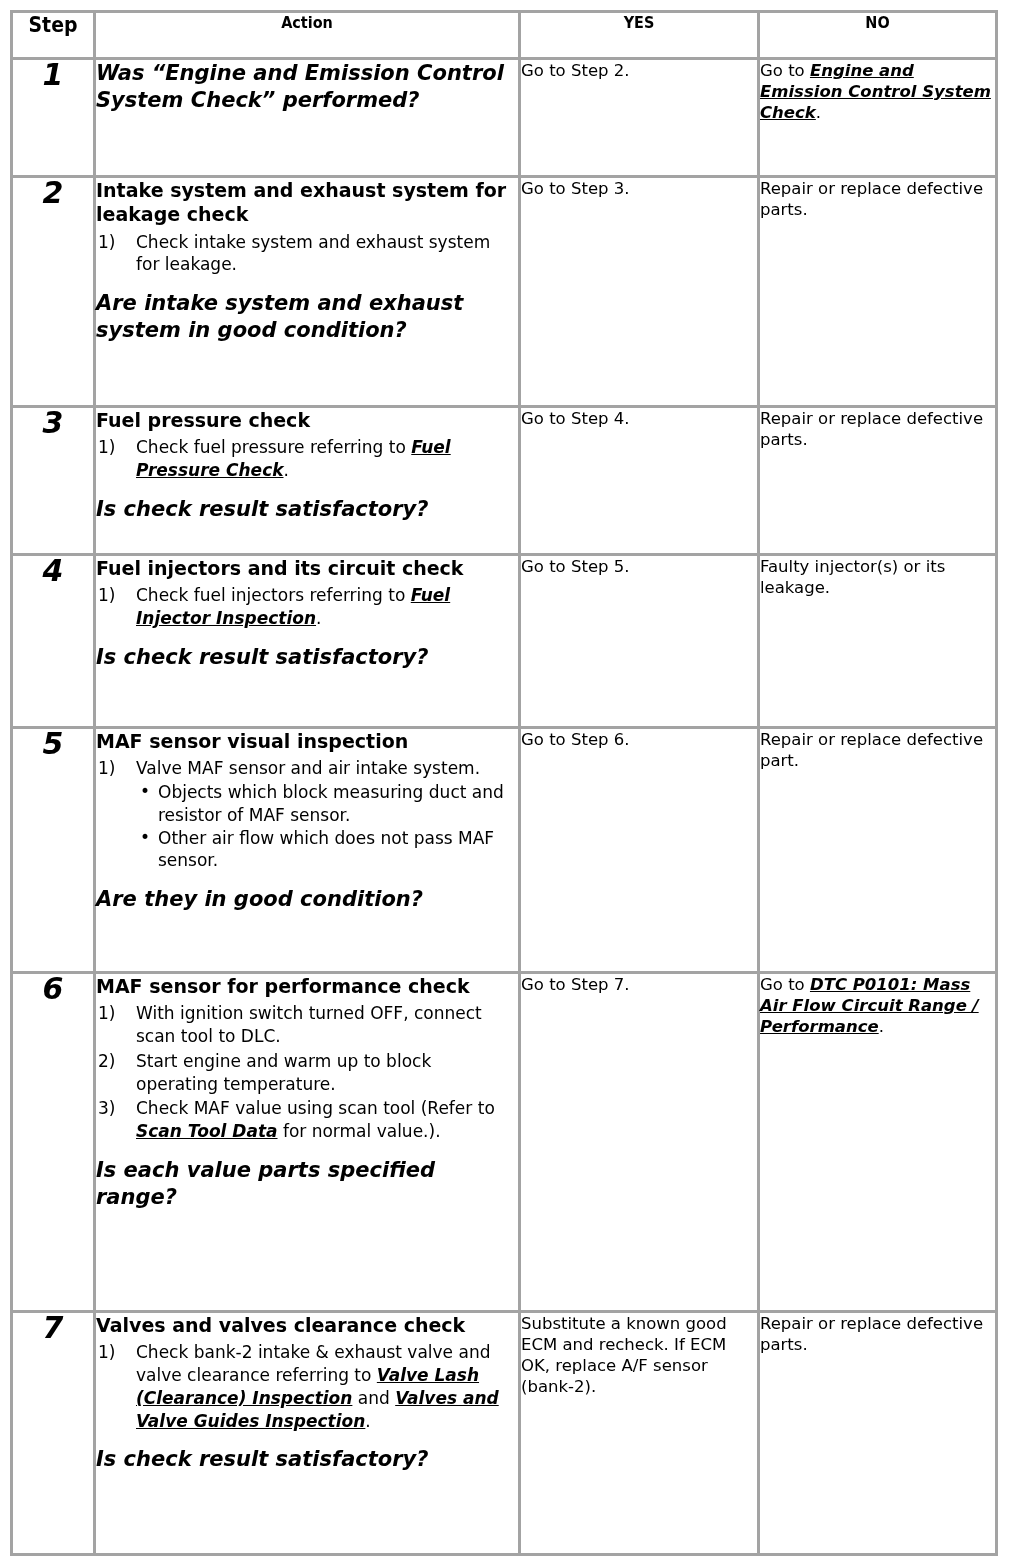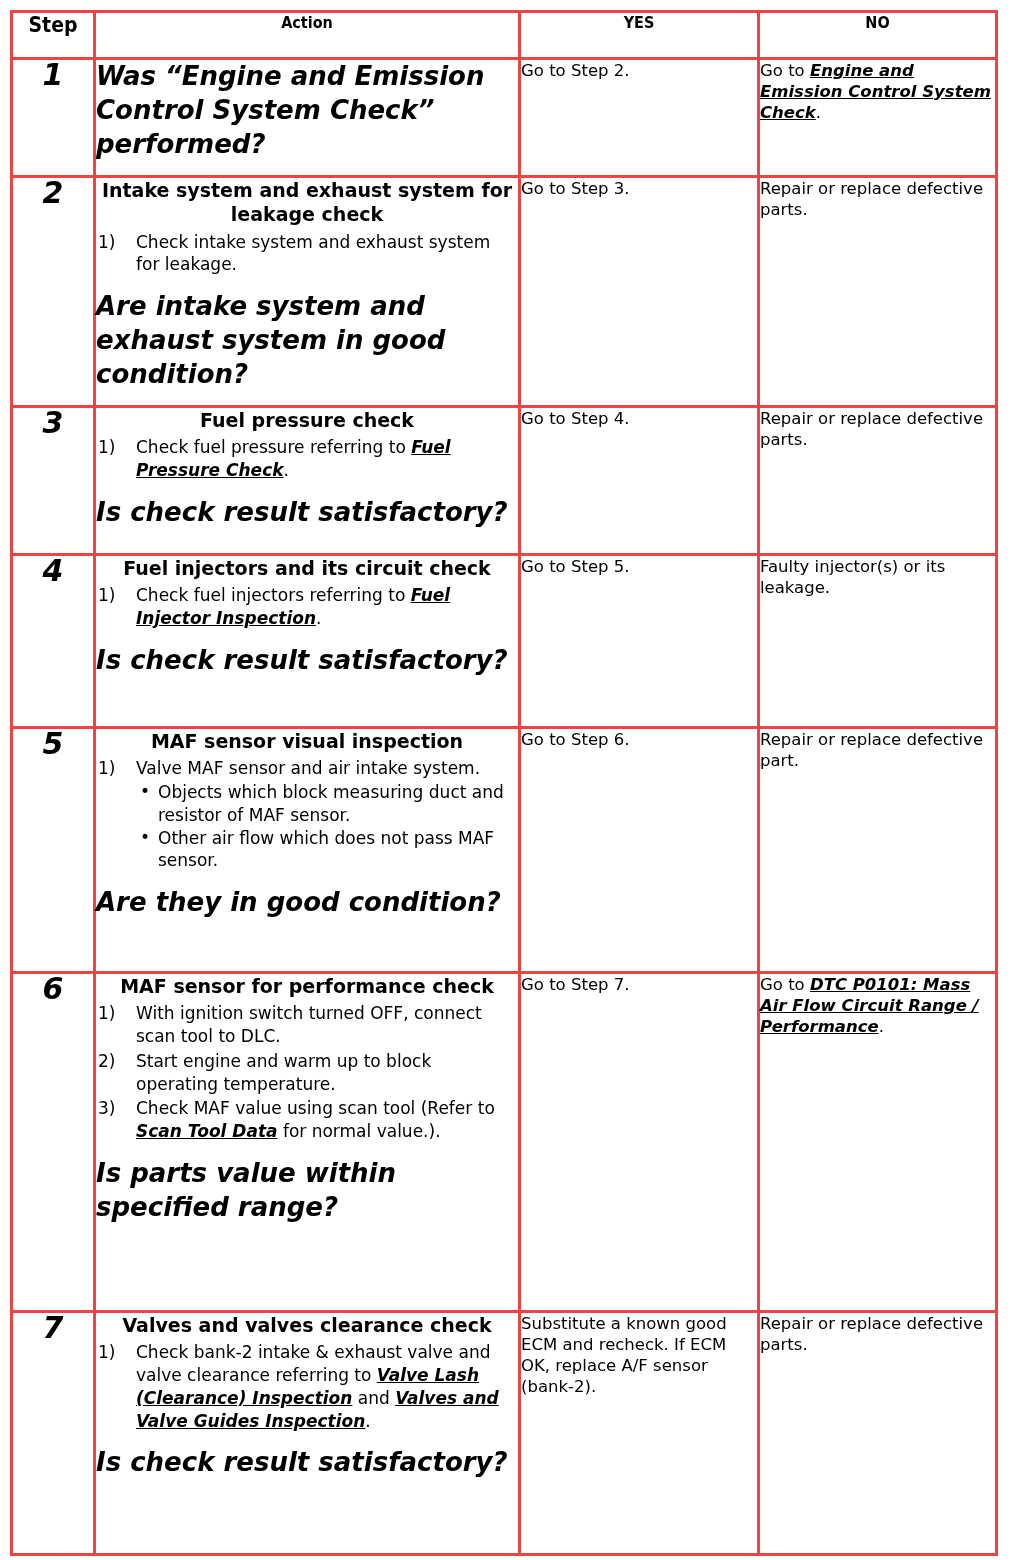--- a/index.html
+++ b/index.html
@@ -13,21 +13,21 @@
 
   table.flow{
     position:absolute;
     left:10px; top:10px;
     width:985px;
     border-collapse:collapse;
     table-layout:fixed;
     background:#fff;
   }
   table.flow td, table.flow th{
-    border:3px solid #ef4444;
+    border:3px solid #a3a3a3;
     vertical-align:top;
     padding:0;
     background:#fff;
   }
 
   
   col.c-step{width:83px;}
   col.c-action{width:425px;}
   col.c-yes{width:239px;}
   col.c-no{width:238px;}
@@ -64,26 +64,25 @@
     font-size:16.5px;
     line-height:1.28;
     margin-top:7px;
   }
 
   .a-title{
     font-weight:bold;
     font-size:19px;
     line-height:1.28;
     margin:0 0 2px 0;
-    text-align:center;
   }
   .a-question{
     font-weight:bold;
     font-style:italic;
-    font-size:26px;
+    font-size:21px;
     line-height:1.30;
     margin:14px 0 0 0;
   }
   .a-steps{
     list-style:none;
     margin:4px 0 0 0;
     padding:0;
   }
   .a-steps > li{
     position:relative;
@@ -208,21 +207,21 @@
         </tr>
         <tr style="height: 339px;">
           <td class="stepnum">6</td>
           <td class="action">
             <div class="a-title">MAF sensor for performance check</div>
             <ul class="a-steps">
               <li><span class="num">1)</span><span>With ignition switch turned OFF, connect scan tool to DLC.</span></li>
               <li><span class="num">2)</span><span>Start engine and warm up to block operating temperature.</span></li>
               <li><span class="num">3)</span><span>Check MAF value using scan tool (Refer to <span class="ref">Scan Tool Data</span> for normal value.).</span></li>
             </ul>
-            <div class="a-question">Is parts value within specified range?</div>
+            <div class="a-question">Is each value parts specified range?</div>
           </td>
           <td class="yes">Go to Step 7.</td>
           <td class="no">Go to <span class="ref">DTC P0101: Mass Air Flow Circuit Range / Performance</span>.</td>
         </tr>
         <tr style="height: 243px;">
           <td class="stepnum">7</td>
           <td class="action">
             <div class="a-title">Valves and valves clearance check</div>
             <ul class="a-steps">
               <li><span class="num">1)</span><span>Check bank-2 intake &amp; exhaust valve and valve clearance referring to <span class="ref">Valve Lash (Clearance) Inspection</span> and <span class="ref">Valves and Valve Guides Inspection</span>.</span></li>

